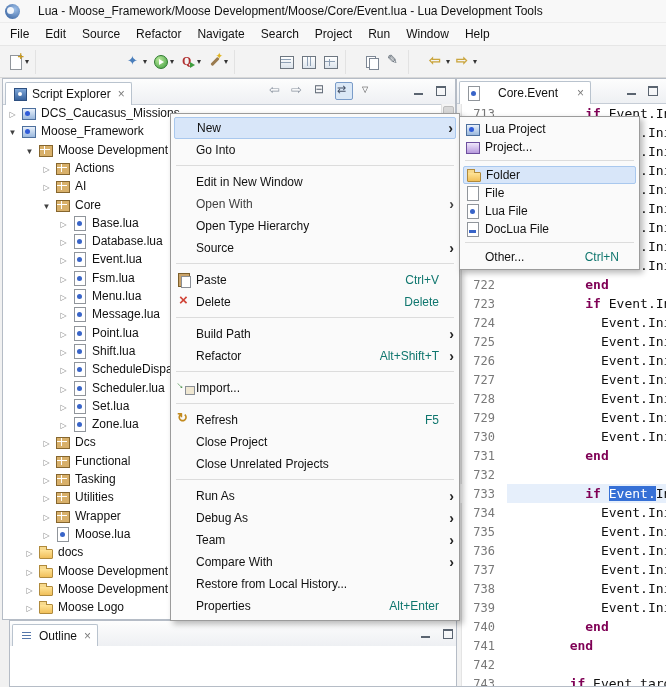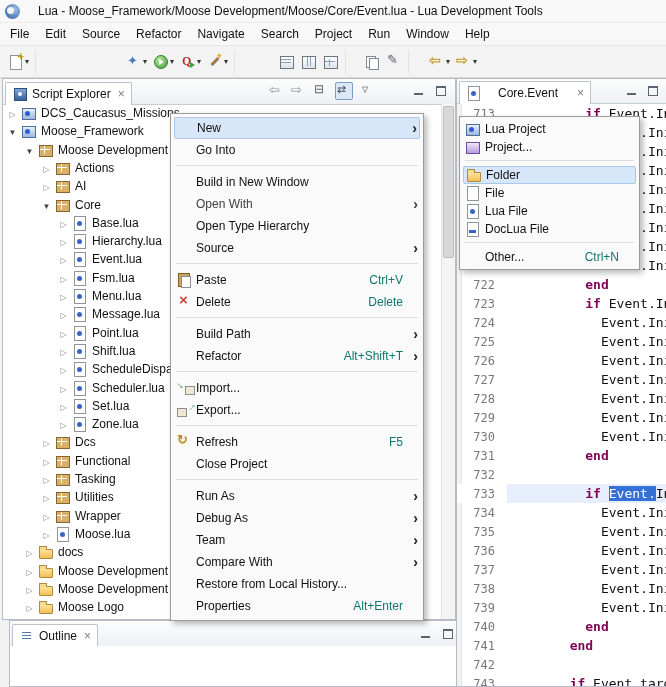--- a/index.html
+++ b/index.html
@@ -106,21 +106,21 @@
   .ebody{position:absolute;left:0;right:0;top:25px;bottom:0;overflow:hidden;background:#fff;}
   .eruler{position:absolute;left:0;top:0;bottom:0;width:4px;background:#f2f2f2;border-right:1px solid #e4e4e4;}
   #elines{position:absolute;left:0;right:0;top:0;}
   .eline{height:19px;line-height:19px;white-space:pre;font-family:"DejaVu Sans Mono",monospace;font-size:13px;color:#111;padding-left:8px;}
   .eline.cur{background:linear-gradient(to right,#fff 50px,#e6effb 50px);}
   .lnum{display:inline-block;width:30px;text-align:right;margin-right:12px;color:#787878;font-size:12px;font-family:"DejaVu Sans Mono",monospace;}
   .k{color:#7f0055;font-weight:bold;}
   .sel{background:#3670d6;color:#fff;}
   
   .cmenu,.smenu{position:absolute;background:#fafafa;border:1px solid #9b9b9b;box-shadow:3px 3px 6px rgba(0,0,0,.28);padding:3px;box-sizing:border-box;}
-  .cmenu{left:170px;top:113px;width:254px;z-index:50;}
+  .cmenu{left:170px;top:113px;width:290px;z-index:50;}
   .smenu{left:459px;top:116px;width:181px;z-index:60;}
   .mrow{height:22px;display:flex;align-items:center;padding:0 2px;box-sizing:border-box;}
   .smenu .mrow{height:18px;}
   .mrow.hl{background:#d8e6f9;border:1px solid #a9c8ee;border-radius:2px;}
   .mrow.dis .mlabel,.mrow.dis .marrow{color:#404040;}
   .mico{width:20px;flex:none;}
   .mlabel{white-space:nowrap;}
   .msc{margin-left:auto;padding-right:3px;color:#0f766e;white-space:nowrap;}
   .marrow{width:12px;text-align:right;color:#222;flex:none;}
   .marrow.has::before{content:"›";font-size:14px;font-weight:bold;}
@@ -254,21 +254,21 @@
           <span class="tlabel">Core</span>
         </div>
         <div class="trow" style="top: 109.8px; padding-left: 55px;">
           <span class="arrow col"></span>
           <span class="ico lua-file-icon"></span>
           <span class="tlabel">Base.lua</span>
         </div>
         <div class="trow" style="top: 128.1px; padding-left: 55px;">
           <span class="arrow col"></span>
           <span class="ico lua-file-icon"></span>
-          <span class="tlabel">Hierarchy.lua</span>
+          <span class="tlabel">Database.lua</span>
         </div>
         <div class="trow" style="top: 146.4px; padding-left: 55px;">
           <span class="arrow col"></span>
           <span class="ico lua-file-icon"></span>
           <span class="tlabel">Event.lua</span>
         </div>
         <div class="trow" style="top: 164.7px; padding-left: 55px;">
           <span class="arrow col"></span>
           <span class="ico lua-file-icon"></span>
           <span class="tlabel">Fsm.lua</span>
@@ -450,21 +450,21 @@
     </div>
     <div class="mrow">
       <span class="mico"></span>
       <span class="mlabel">Go Into</span>
       <span class="msc"></span>
       <span class="marrow"></span>
     </div>
     <div class="msep"></div>
     <div class="mrow">
       <span class="mico"></span>
-      <span class="mlabel">Build in New Window</span>
+      <span class="mlabel">Edit in New Window</span>
       <span class="msc"></span>
       <span class="marrow"></span>
     </div>
     <div class="mrow dis">
       <span class="mico"></span>
       <span class="mlabel">Open With</span>
       <span class="msc"></span>
       <span class="marrow has"></span>
     </div>
     <div class="mrow">
@@ -505,39 +505,39 @@
       <span class="msc">Alt+Shift+T</span>
       <span class="marrow has"></span>
     </div>
     <div class="msep"></div>
     <div class="mrow">
       <span class="mico ico import-icon"></span>
       <span class="mlabel">Import...</span>
       <span class="msc"></span>
       <span class="marrow"></span>
     </div>
-    <div class="mrow">
-      <span class="mico ico export-icon"></span>
-      <span class="mlabel">Export...</span>
-      <span class="msc"></span>
-      <span class="marrow"></span>
-    </div>
     <div class="msep"></div>
     <div class="mrow">
       <span class="mico ico refresh-icon"></span>
       <span class="mlabel">Refresh</span>
       <span class="msc">F5</span>
       <span class="marrow"></span>
     </div>
     <div class="mrow">
       <span class="mico"></span>
       <span class="mlabel">Close Project</span>
       <span class="msc"></span>
       <span class="marrow"></span>
     </div>
+    <div class="mrow">
+      <span class="mico"></span>
+      <span class="mlabel">Close Unrelated Projects</span>
+      <span class="msc"></span>
+      <span class="marrow"></span>
+    </div>
     <div class="msep"></div>
     <div class="mrow">
       <span class="mico"></span>
       <span class="mlabel">Run As</span>
       <span class="msc"></span>
       <span class="marrow has"></span>
     </div>
     <div class="mrow">
       <span class="mico"></span>
       <span class="mlabel">Debug As</span>

